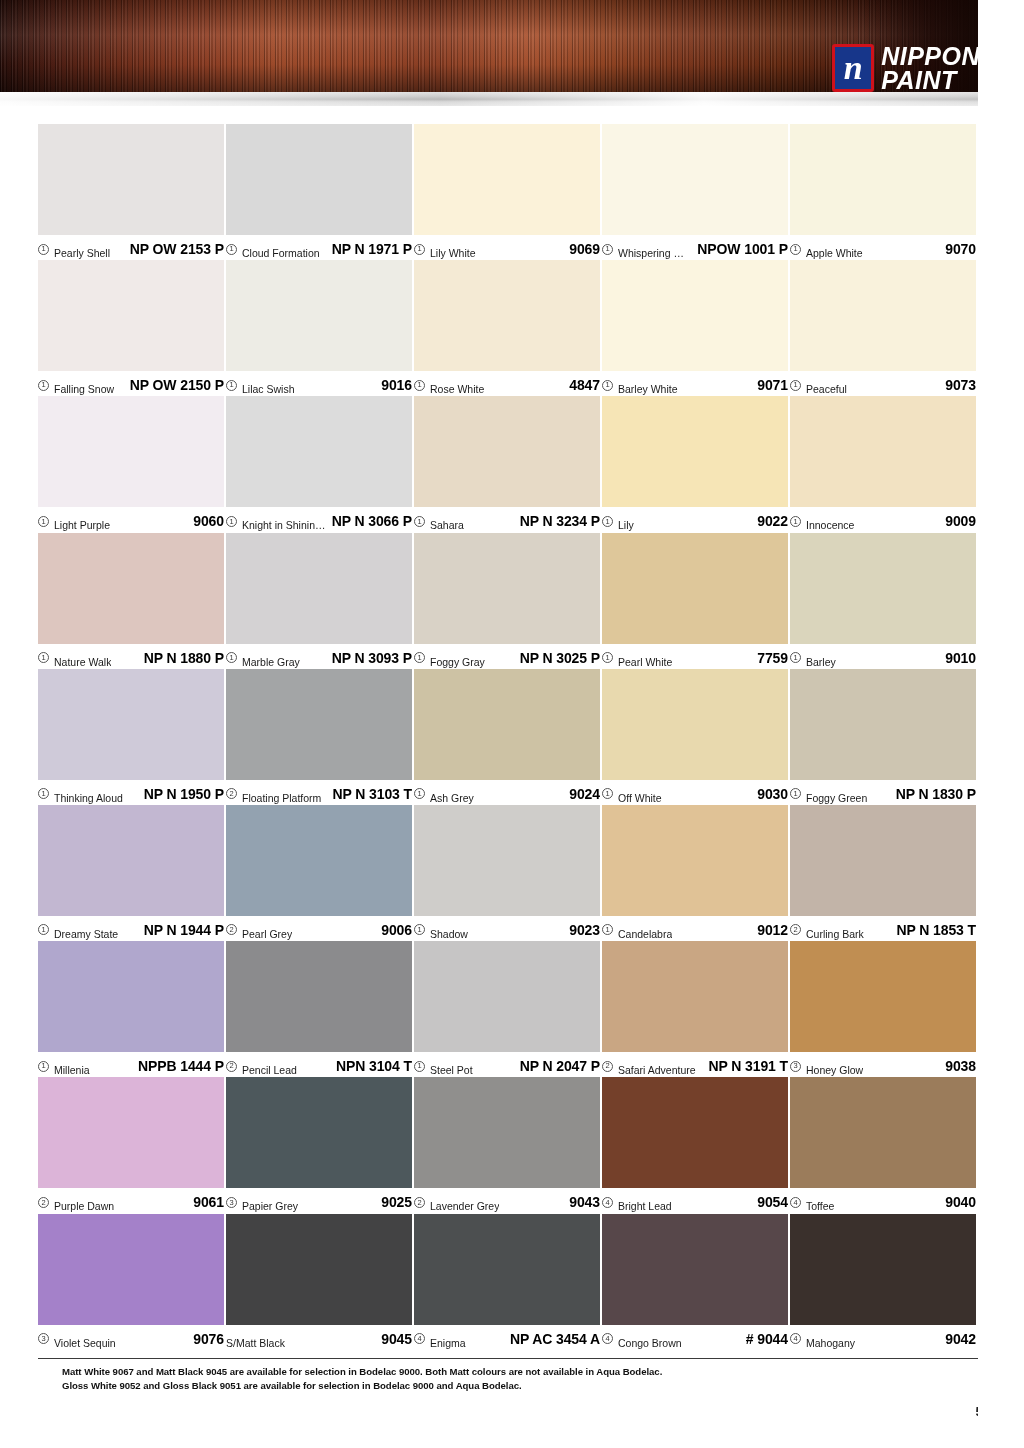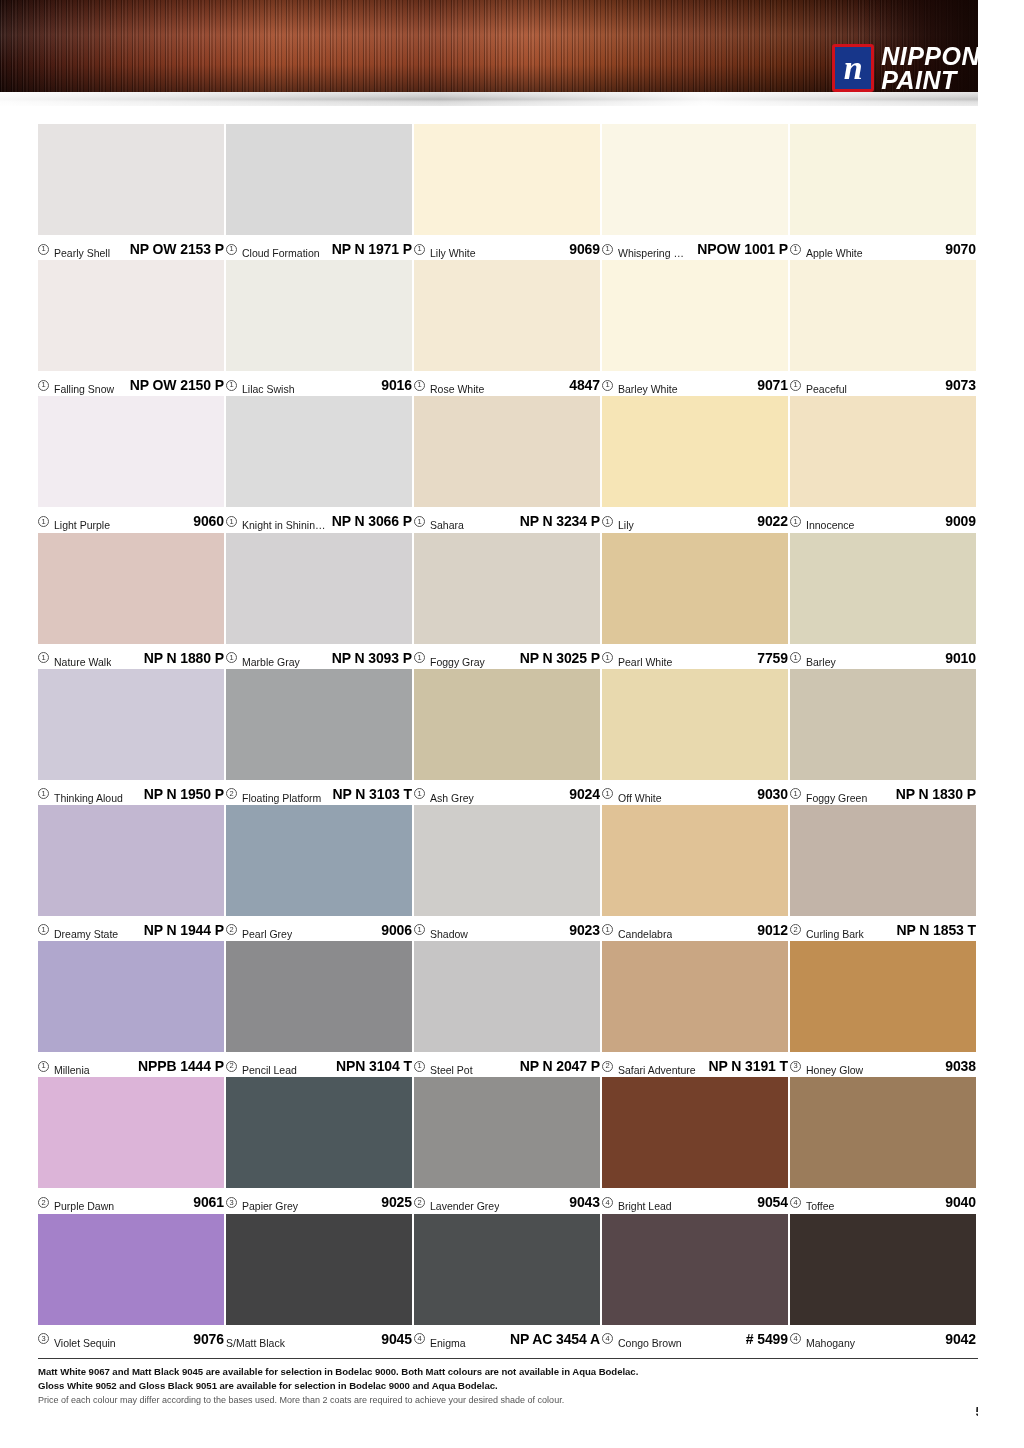--- a/index.html
+++ b/index.html
@@ -106,20 +106,21 @@
   
   .footer{
     position:absolute;left:38px;top:1358px;width:940px;
   }
   .footer-rule{
     width:940px;height:1px;background:#3a3a3a;margin-bottom:6px;
   }
   .f-bold{
     font-size:9.6px;font-weight:bold;color:#111;line-height:1.42;
     letter-spacing:-0.05px;
+    margin-left:24px;
   }
   .f-small{
     font-size:9px;color:#555;line-height:1.5;margin-top:2px;
   }
   .pagenum{
     position:absolute;right:34px;top:1404px;
     font-size:13px;font-weight:bold;color:#222;
   }
   .right-margin{
     position:absolute;right:0;top:0;width:46px;height:1448px;background:#fff;
@@ -491,35 +492,34 @@
           <span class="coat">4</span>
           <span class="cname">Enigma</span>
           <span class="ccode">NP AC 3454 A</span>
         </div>
       </div>
       <div class="cell">
         <div class="swatch" style="background: rgb(87, 71, 74);"></div>
         <div class="cell-label">
           <span class="coat">4</span>
           <span class="cname">Congo Brown</span>
-          <span class="ccode"># 5499</span>
+          <span class="ccode"># 9044</span>
         </div>
       </div>
       <div class="cell">
         <div class="swatch" style="background: rgb(58, 48, 44);"></div>
         <div class="cell-label">
           <span class="coat">4</span>
           <span class="cname">Mahogany</span>
           <span class="ccode">9042</span>
         </div>
       </div>
     </div>
 
   <div class="footer">
     <div class="footer-rule"></div>
     <div class="f-bold">Matt White 9067 and Matt Black 9045 are available for selection in Bodelac 9000. Both Matt colours are not available in Aqua Bodelac.</div>
     <div class="f-bold">Gloss White 9052 and Gloss Black 9051 are available for selection in Bodelac 9000 and Aqua Bodelac.</div>
-    <div class="f-small">Price of each colour may differ according to the bases used. More than 2 coats are required to achieve your desired shade of colour.</div>
   </div>
 
   <div class="pagenum">53</div>
   <div class="right-margin"></div>
 </div>
 
 </body></html>

